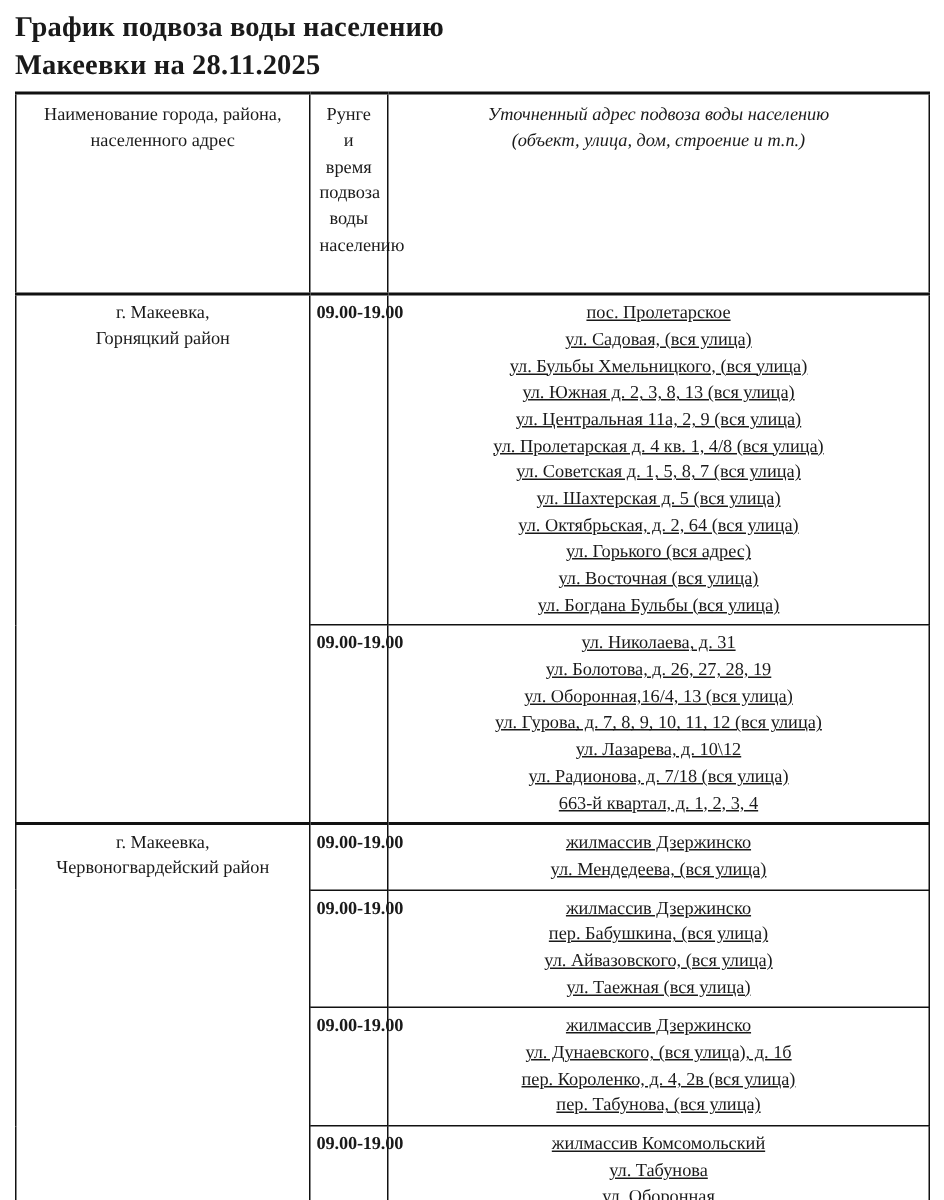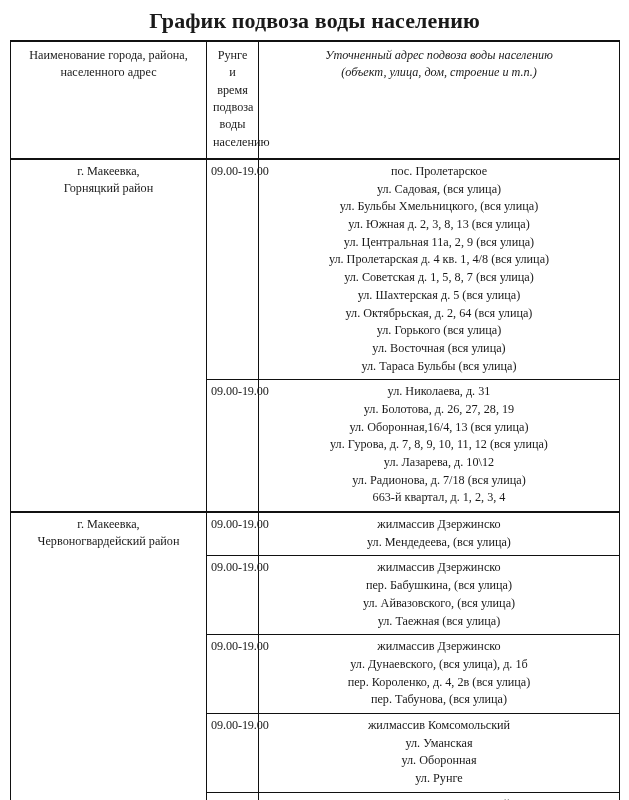--- a/index.html
+++ b/index.html
@@ -17,23 +17,23 @@
     -webkit-font-smoothing: antialiased;
   }
   .page {
     position: relative;
     width: 629px;
     height: 800px;
     box-sizing: border-box;
     padding: 0 10px;
   }
   .doc-title {
-    text-align: center;
+    text-align: left;
     font-weight: bold;
-    font-size: 22px;
+    font-size: 19px;
     line-height: 1.32;
     padding-top: 6px;
     padding-bottom: 5px;
     letter-spacing: 0.1px;
   }
   .doc-title .line {
     display: block;
     white-space: nowrap;
   }
   table.schedule {
@@ -51,58 +51,61 @@
   table.schedule td {
     border: 1px solid #111111;
     vertical-align: top;
     padding: 3px 4px 4px 4px;
     text-align: center;
   }
   table.schedule thead th {
     border-top: 2px solid #111111;
     border-bottom: 2px solid #111111;
     font-weight: normal;
-    padding: 5px 6px 7px 6px;
+    padding: 5px 6px 23px 6px;
     line-height: 1.42;
     vertical-align: top;
   }
   thead th.h-time  { padding-left: 4px; padding-right: 4px; }
   thead th.h-addr  { padding-left: 8px; padding-right: 8px; font-style: italic; }
 
   td.place {
     padding-top: 4px;
     line-height: 1.4;
   }
   td.time {
     white-space: nowrap;
     padding-top: 4px;
     letter-spacing: -0.1px;
+    font-weight: bold;
   }
   td.addr {
     padding-top: 4px;
     padding-bottom: 6px;
+    text-decoration: underline;
   }
   td.addr .addr-line {
     display: block;
     white-space: nowrap;
   }
   tr.group-start > td {
     border-top: 2px solid #111111;
   }
   tbody tr:first-child > td {
     border-top: none;
   }
 </style>
 </head>
 <body>
 
 <div class="page">
 
   <div class="doc-title">
     <span class="line">График подвоза воды населению</span>
+    <span class="line">Макеевки на 28.11.2025</span>
   </div>
 
   <table class="schedule">
     <colgroup>
       <col class="c-place">
       <col class="c-time">
       <col class="c-addr">
     </colgroup>
     <thead>
       <tr>
@@ -128,23 +131,23 @@
           <td class="addr">
             <span class="addr-line">пос. Пролетарское</span>
             <span class="addr-line">ул. Садовая, (вся улица)</span>
             <span class="addr-line">ул. Бульбы Хмельницкого, (вся улица)</span>
             <span class="addr-line">ул. Южная д. 2, 3, 8, 13 (вся улица)</span>
             <span class="addr-line">ул. Центральная 11а, 2, 9 (вся улица)</span>
             <span class="addr-line">ул. Пролетарская д. 4 кв. 1, 4/8 (вся улица)</span>
             <span class="addr-line">ул. Советская д. 1, 5, 8, 7 (вся улица)</span>
             <span class="addr-line">ул. Шахтерская д. 5 (вся улица)</span>
             <span class="addr-line">ул. Октябрьская, д. 2, 64 (вся улица)</span>
-            <span class="addr-line">ул. Горького (вся улица)</span>
+            <span class="addr-line">ул. Горького (вся адрес)</span>
             <span class="addr-line">ул. Восточная (вся улица)</span>
-            <span class="addr-line">ул. Тараса Бульбы (вся улица)</span>
+            <span class="addr-line">ул. Богдана Бульбы (вся улица)</span>
           </td>
         </tr>
         <tr>
           <td class="time">09.00-19.00</td>
           <td class="addr">
             <span class="addr-line">ул. Николаева, д. 31</span>
             <span class="addr-line">ул. Болотова, д. 26, 27, 28, 19</span>
             <span class="addr-line">ул. Оборонная,16/4, 13 (вся улица)</span>
             <span class="addr-line">ул. Гурова, д. 7, 8, 9, 10, 11, 12 (вся улица)</span>
             <span class="addr-line">ул. Лазарева, д. 10\12</span>
@@ -175,21 +178,21 @@
             <span class="addr-line">жилмассив Дзержинско</span>
             <span class="addr-line">ул. Дунаевского, (вся улица), д. 1б</span>
             <span class="addr-line">пер. Короленко, д. 4, 2в (вся улица)</span>
             <span class="addr-line">пер. Табунова, (вся улица)</span>
           </td>
         </tr>
         <tr>
           <td class="time">09.00-19.00</td>
           <td class="addr">
             <span class="addr-line">жилмассив Комсомольский</span>
-            <span class="addr-line">ул. Уманская</span>
+            <span class="addr-line">ул. Табунова</span>
             <span class="addr-line">ул. Оборонная</span>
             <span class="addr-line">ул. Рунге</span>
           </td>
         </tr>
         <tr>
           <td class="time">09.00-19.00</td>
           <td class="addr">
             <span class="addr-line">жилмассив Комсомольский</span>
           </td>
         </tr>

